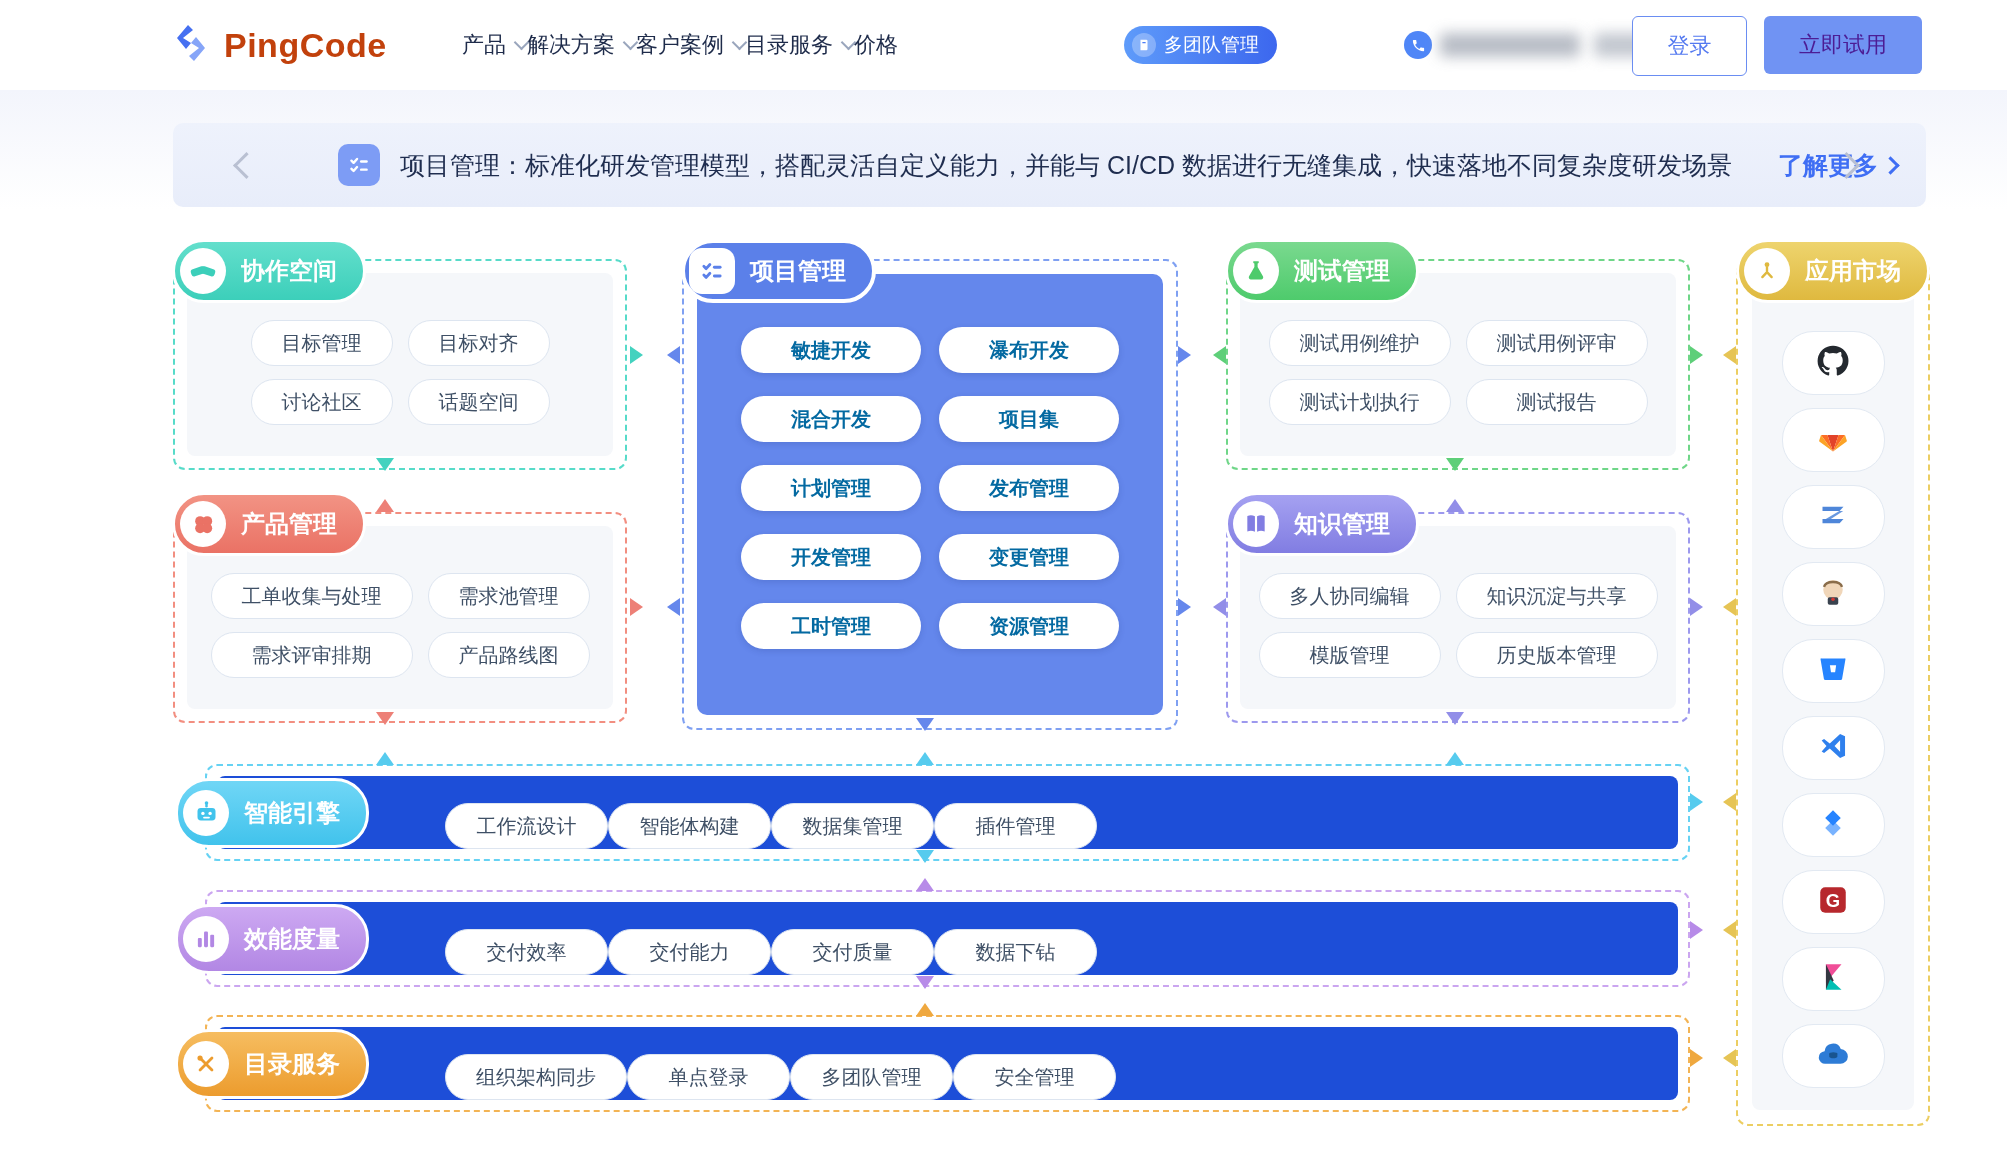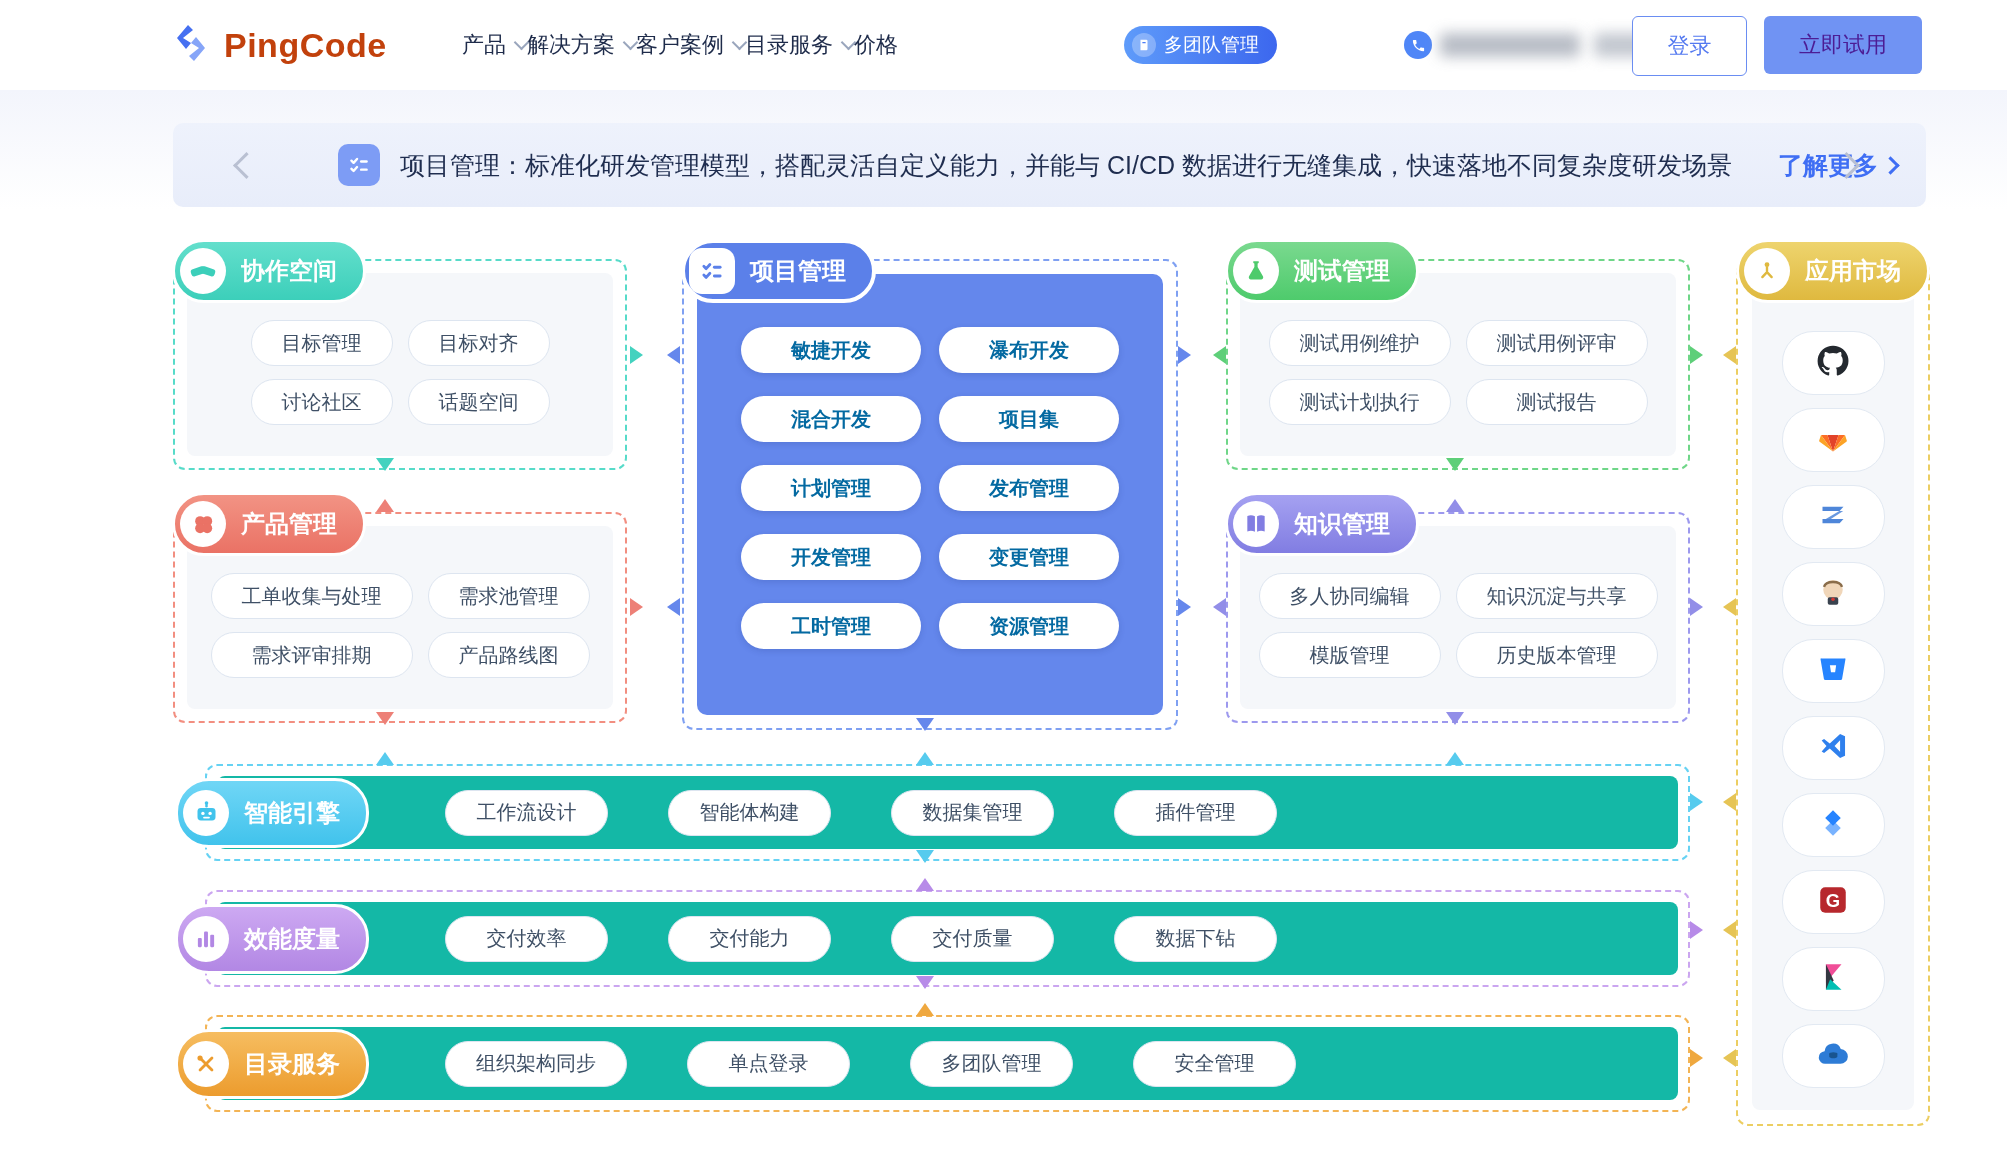--- a/index.html
+++ b/index.html
@@ -46,21 +46,21 @@
   .hdr .lb{padding:0 26px 0 15px;white-space:nowrap}
   .hdr-row{top:50%;left:-32px;transform:translateY(-50%);height:70px}
   .chips{position:absolute;inset:12px;display:grid;grid-template-columns:repeat(2,auto);gap:13px 15px;
     justify-content:center;align-content:start;padding-top:47px}
   .chip{height:46px;background:#fff;border:1px solid #dde5f0;border-radius:23px;display:flex;align-items:center;
     justify-content:center;padding:0 30px;font-size:20px;color:#3f5066;white-space:nowrap;box-sizing:border-box}
   .blue-inner{position:absolute;inset:13px;background:#6487ec;border-radius:10px}
   .chips-center{position:absolute;inset:13px;display:grid;grid-template-columns:repeat(2,180px);gap:23px 18px;
     justify-content:center;align-content:start;padding-top:53px}
   .chips-center .chip{font-weight:700;color:#0369a1;border:none;box-shadow:0 2px 6px rgba(30,50,120,.18)}
-  .row-chips{position:absolute;inset:10px;display:flex;align-items:center;padding-left:228px;gap:60px;background:#14b8a6;border-radius:8px}
+  .row-chips{position:absolute;inset:10px;display:flex;align-items:flex-end;padding-left:228px;background:#1d4ed8;border-radius:8px}
   .row-chips .chip{min-width:163px}
   .apps{position:absolute;inset:14px;background:#f5f7fa;border-radius:8px;display:flex;flex-direction:column;
     align-items:center;gap:13px;padding-top:56px;box-sizing:border-box}
   .app{width:101px;height:62px;background:#fff;border:1px solid #e2e9f2;border-radius:31px;display:flex;
     align-items:center;justify-content:center;flex:none}
   
   .h-teal{background:linear-gradient(180deg,#63dfcc,#3ccfba)} .b-teal{border-color:#57dbc9}
   .h-red{background:linear-gradient(180deg,#f29384,#ea7265)}  .b-red{border-color:#f28e80}
   .h-blue{background:#5b80e9}                                  .b-blue{border-color:#7fa0f2}
   .h-green{background:linear-gradient(180deg,#7ad98f,#4ecb6c)}.b-green{border-color:#6fd688}

